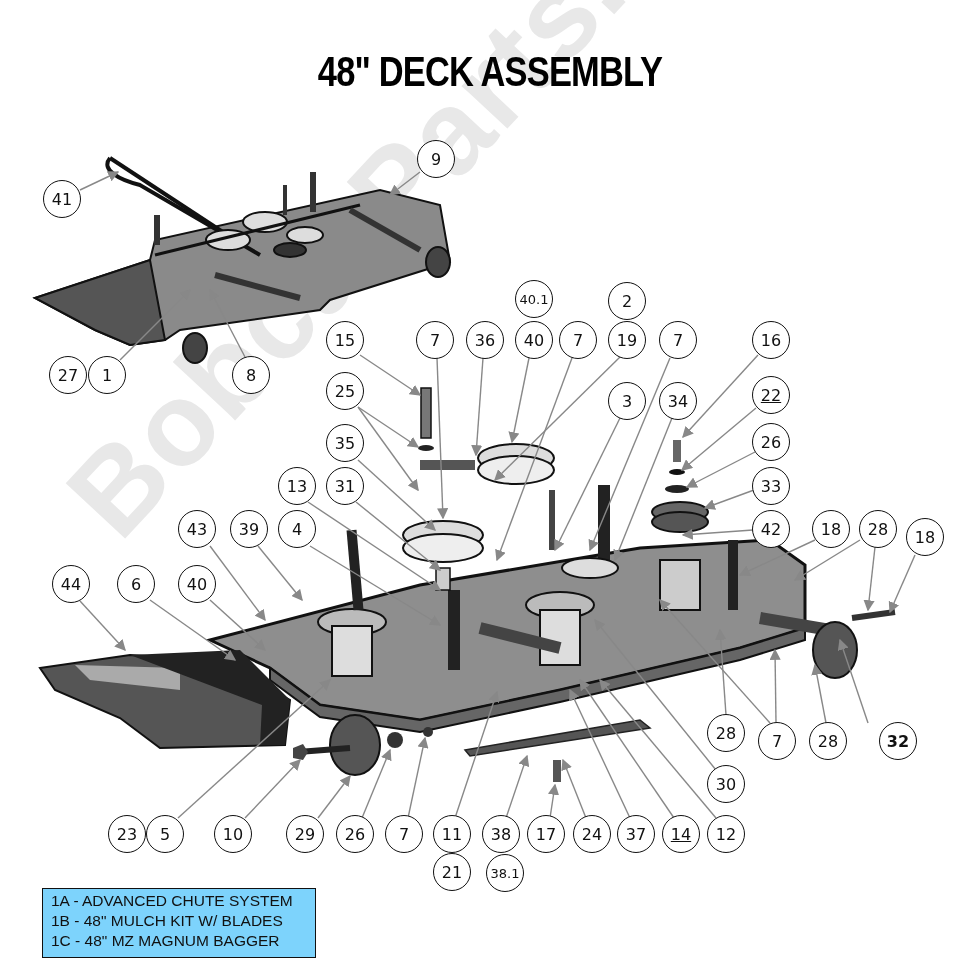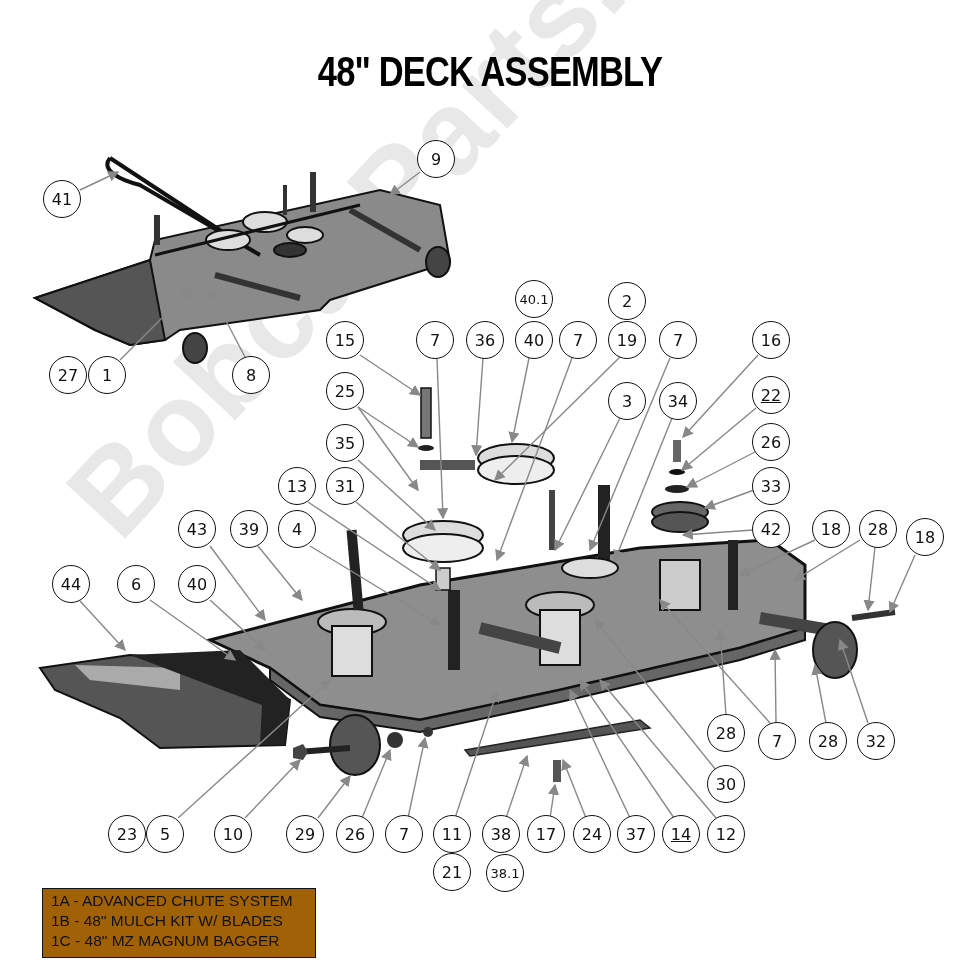--- a/index.html
+++ b/index.html
@@ -2,21 +2,21 @@
 <html><head>
 <meta charset="utf-8">
 <style>
   html,body{margin:0;padding:0;background:#ffffff;}
   body{width:980px;height:980px;position:relative;overflow:hidden;font-family:"DejaVu Sans",sans-serif;}
   .title{position:absolute;left:0;top:48px;width:980px;text-align:center;font-family:"Liberation Sans",sans-serif;font-weight:bold;font-size:42px;letter-spacing:-1px;color:#000;transform:scaleX(0.82);transform-origin:center;}
   .watermark{position:absolute;left:40px;top:470px;font-family:"Liberation Sans",sans-serif;font-weight:bold;font-size:118px;color:#e8e8e8;transform:rotate(-47deg);transform-origin:left top;white-space:nowrap;letter-spacing:2px;}
   svg.drawing{position:absolute;left:0;top:0;}
   .callout{position:absolute;width:38px;height:38px;border:1.6px solid #111;border-radius:50%;background:#fff;box-sizing:border-box;display:flex;align-items:center;justify-content:center;font-family:"DejaVu Sans",sans-serif;font-size:16px;color:#111;}
   .callout.small{font-size:13px;}
-  .legend{position:absolute;left:42px;top:888px;width:274px;height:70px;border:1.5px solid #111;box-sizing:border-box;padding:2px 8px;background:#a16207;}
+  .legend{position:absolute;left:42px;top:888px;width:274px;height:70px;border:1.5px solid #111;box-sizing:border-box;padding:2px 8px;background:#7dd3fc;}
   .legend div{font-family:"Liberation Sans",sans-serif;font-size:15.5px;line-height:20px;color:#111;white-space:nowrap;}
 </style>
 </head>
 <body>
 
 <div class="watermark">BobcatParts.com</div>
 
 <div class="title">48" DECK ASSEMBLY</div>
 
 <svg class="drawing" width="980" height="980" viewBox="0 0 980 980">
@@ -181,21 +181,21 @@
     <div class="callout" style="left: 752px; top: 510px;">42</div>
     <div class="callout" style="left: 812px; top: 510px;">18</div>
     <div class="callout" style="left: 859px; top: 510px;">28</div>
     <div class="callout" style="left: 906px; top: 518px;">18</div>
     <div class="callout" style="left: 52px; top: 565px; text-align: right;">44</div>
     <div class="callout" style="left: 117px; top: 565px;">6</div>
     <div class="callout" style="left: 178px; top: 565px;">40</div>
     <div class="callout" style="left: 707px; top: 714px;">28</div>
     <div class="callout" style="left: 758px; top: 722px;">7</div>
     <div class="callout" style="left: 809px; top: 722px;">28</div>
-    <div class="callout" style="left: 857px; top: 722px;">32</div>
+    <div class="callout" style="left: 879px; top: 722px; font-weight: bold;">32</div>
     <div class="callout" style="left: 707px; top: 765px;">30</div>
     <div class="callout" style="left: 108px; top: 815px;">23</div>
     <div class="callout" style="left: 146px; top: 815px;">5</div>
     <div class="callout" style="left: 214px; top: 815px;">10</div>
     <div class="callout" style="left: 286px; top: 815px; text-align: center;">29</div>
     <div class="callout" style="left: 336px; top: 815px;">26</div>
     <div class="callout" style="left: 385px; top: 815px;">7</div>
     <div class="callout" style="left: 433px; top: 815px;">11</div>
     <div class="callout" style="left: 482px; top: 815px;">38</div>
     <div class="callout" style="left: 527px; top: 815px;">17</div>

